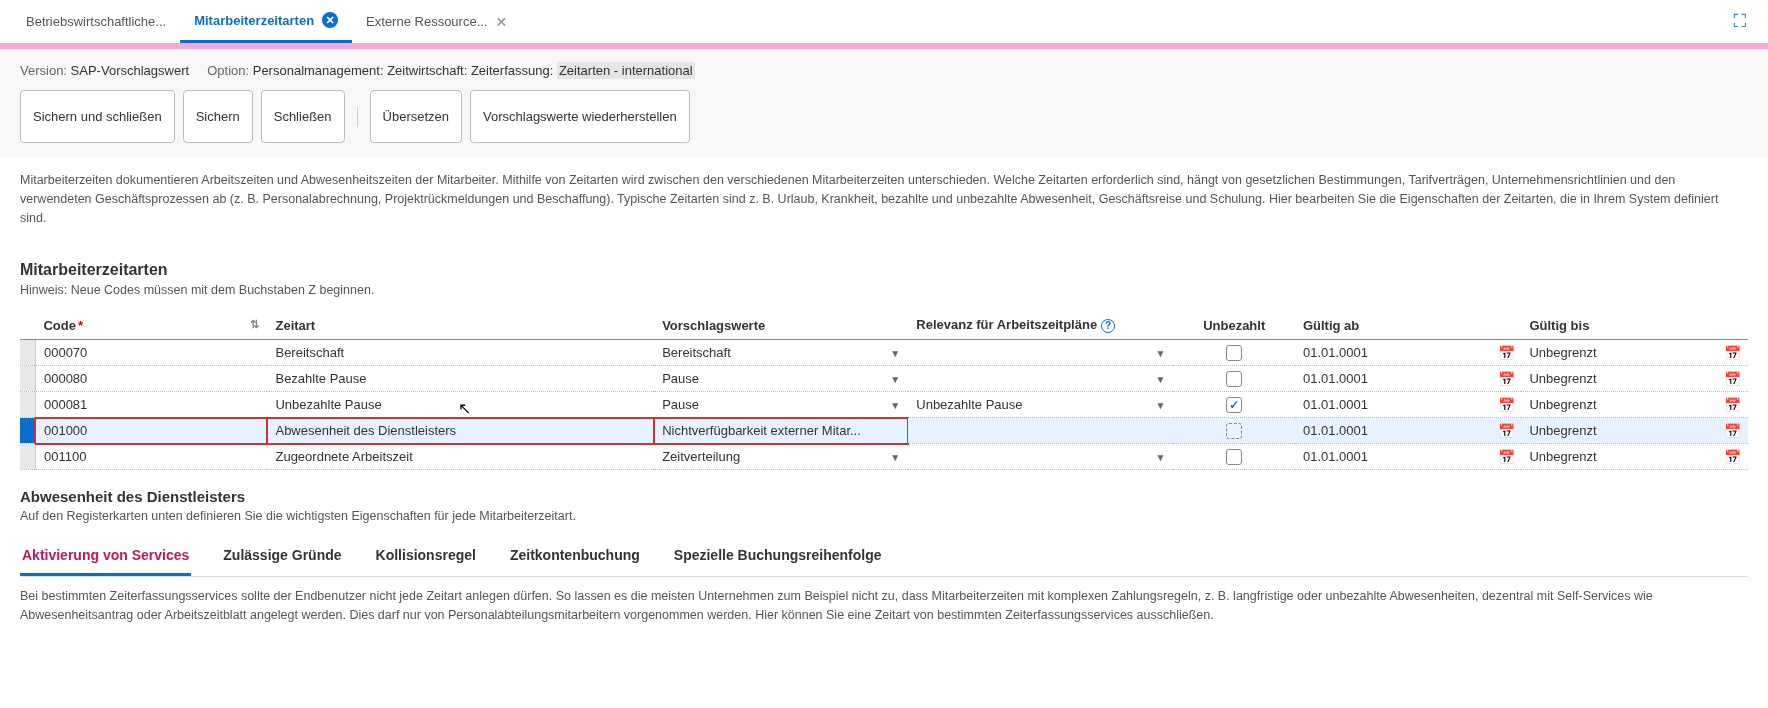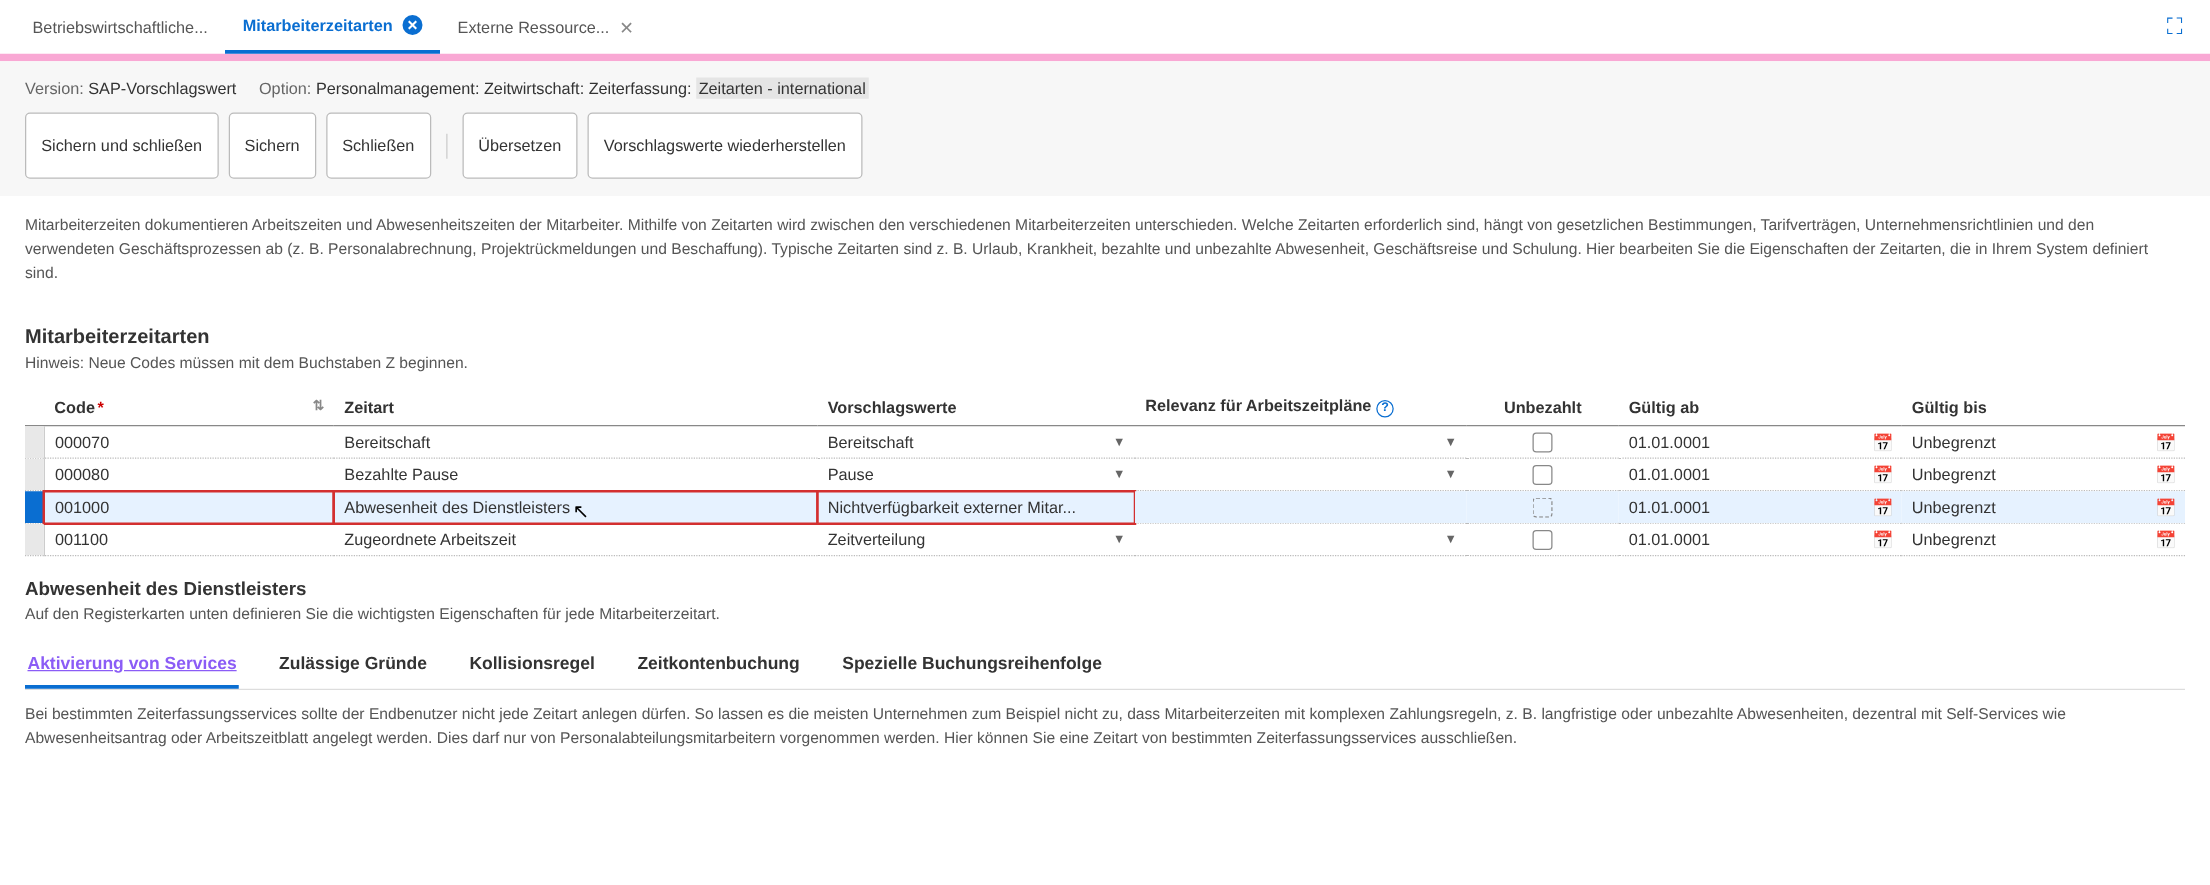--- a/index.html
+++ b/index.html
@@ -45,21 +45,21 @@
     .chk { width: 16px; height: 16px; border: 1px solid #888; border-radius: 3px; margin: 0 auto; display: flex; align-items: center; justify-content: center; }
     .chk.checked::after { content: "✓"; color: #0a6ed1; font-size: 12px; font-weight: bold; }
     .chk.inter { border-style: dashed; }
     .help-icon { display: inline-block; width: 14px; height: 14px; border: 1px solid #0a6ed1; border-radius: 50%; color: #0a6ed1; font-size: 10px; text-align: center; line-height: 12px; margin-left: 4px; }
     .red-box { outline: 2px solid #d32f2f; outline-offset: -1px; }
     
     .sub-section-title { font-size: 15px; font-weight: 600; margin-top: 18px; margin-bottom: 4px; }
     
     .subtabs { display: flex; gap: 30px; border-bottom: 1px solid #ddd; margin-top: 14px; }
     .subtab { padding: 10px 2px; font-size: 14px; font-weight: 600; color: #333; cursor: pointer; }
-    .subtab.active { color: #8b5cf6; border-bottom: 3px solid #0a6ed1; text-decoration: underline; }
+    .subtab.active { color: #be185d; border-bottom: 3px solid #0a6ed1; }
     
     .subdesc { font-size: 12.5px; color: #555; line-height: 1.5; margin-top: 10px; }
     
     col.c-handle { width: 14px; }
     col.c-code { width: 210px; }
     col.c-zeitart { width: 350px; }
     col.c-kat { width: 230px; }
     col.c-rel { width: 240px; }
     col.c-unb { width: 110px; }
     col.c-von { width: 205px; }
@@ -157,20 +157,32 @@
     <td class="">Pause<span class="select-arrow">▼</span></td>
     <td>
             <span class="select-arrow">▼</span>
           </td>
     <td class="center">
             <div class="chk"></div>
           </td>
     <td>01.01.0001<span class="cal-icon">📅</span></td>
     <td>Unbegrenzt<span class="cal-icon">📅</span></td>
   </tr>
+        <tr>
+    <td class="row-handle"></td>
+    <td class="">000081</td>
+    <td class="">Unbezahlte Pause</td>
+    <td class="">Pause<span class="select-arrow">▼</span></td>
+    <td>Unbezahlte Pause<span class="select-arrow">▼</span></td>
+    <td class="center">
+            <div class="chk checked"></div>
+          </td>
+    <td>01.01.0001<span class="cal-icon">📅</span></td>
+    <td>Unbegrenzt<span class="cal-icon">📅</span></td>
+  </tr>
         <tr class="selected">
     <td class="row-handle"></td>
     <td class="red-box">001000</td>
     <td class="red-box">Abwesenheit des Dienstleisters</td>
     <td class="red-box">Nichtverfügbarkeit externer Mitar...</td>
     <td></td>
     <td class="center">
             <div class="chk inter"></div>
           </td>
     <td>01.01.0001<span class="cal-icon">📅</span></td>

